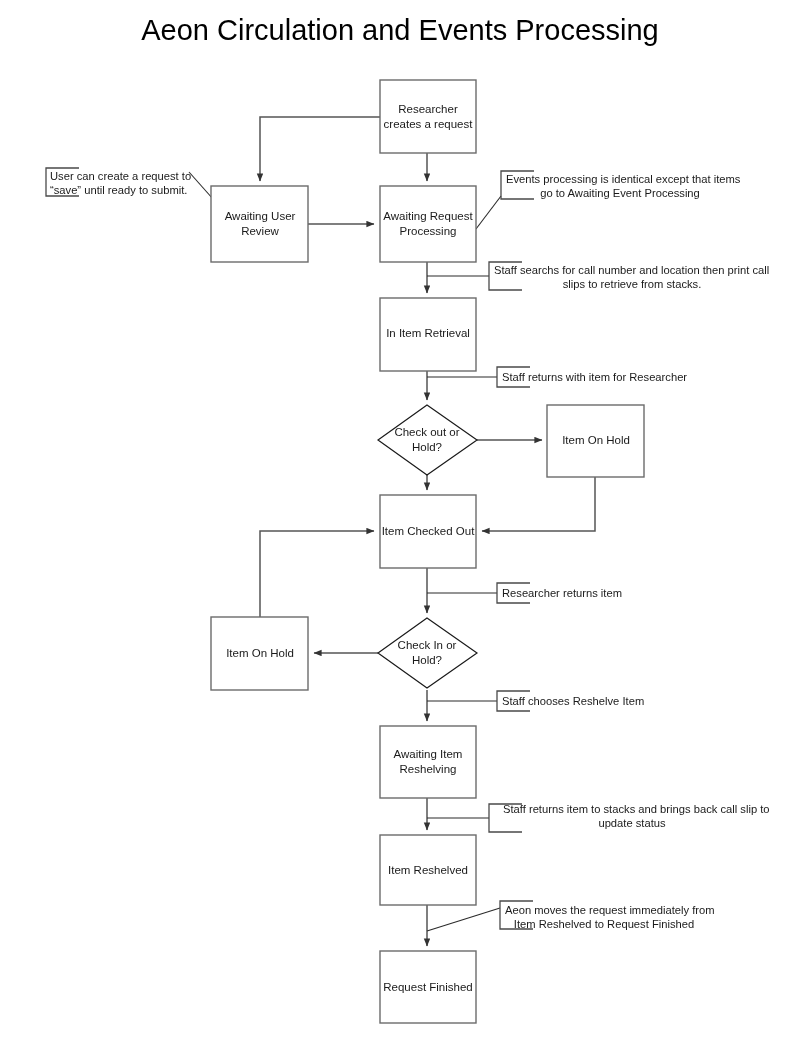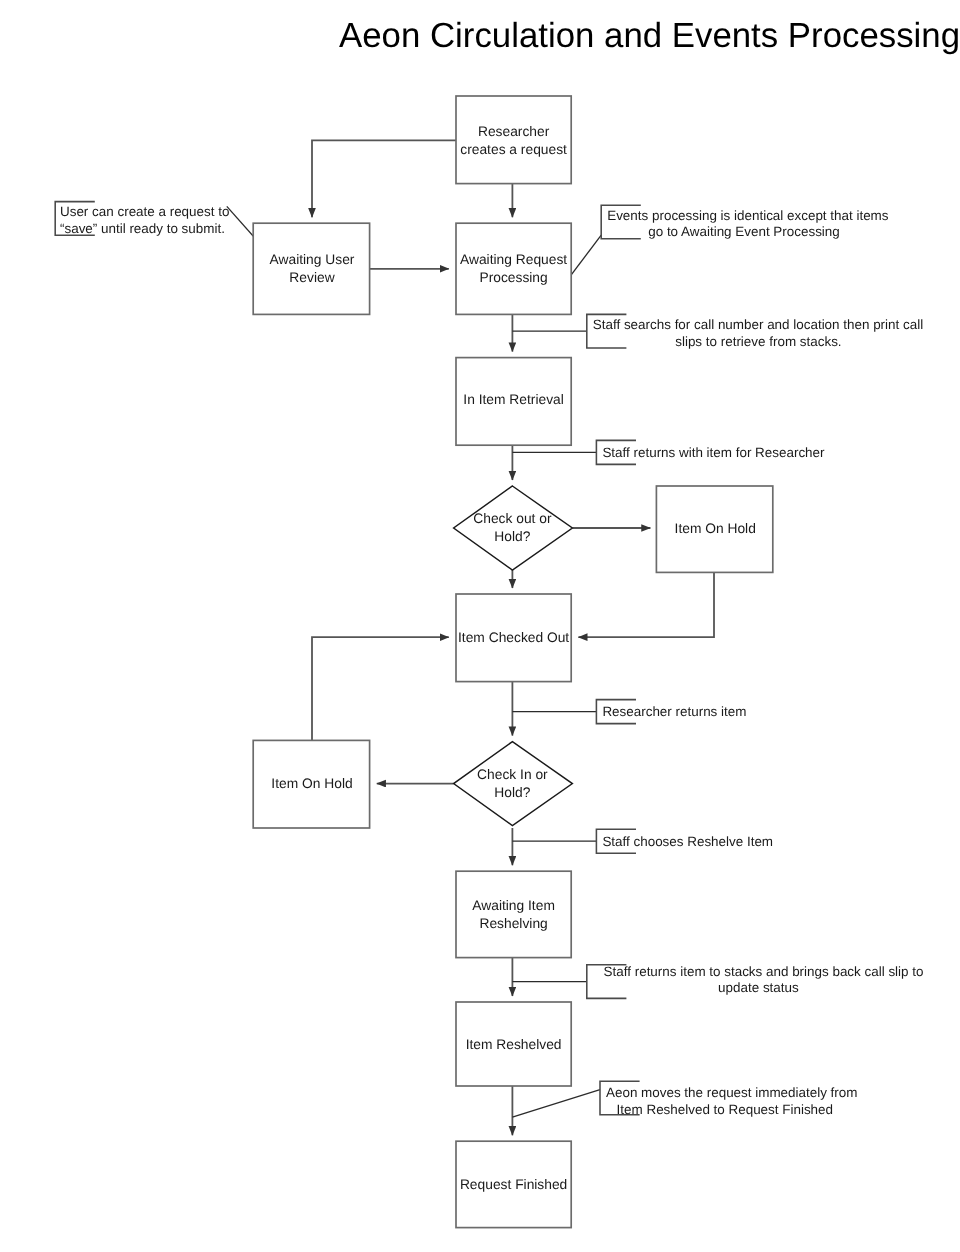--- a/index.html
+++ b/index.html
@@ -13,21 +13,21 @@
     height: 1043px;
     background: #ffffff;
     font-family: "Liberation Sans", sans-serif;
     overflow: hidden;
   }
   #title {
     position: absolute;
     left: 0;
     top: 14px;
     width: 800px;
-    text-align: right;
+    text-align: center;
     font-size: 29px;
     font-weight: 400;
     color: #000000;
     letter-spacing: 0px;
   }
   svg#flow {
     position: absolute;
     left: 0;
     top: 0;
     width: 800px;

